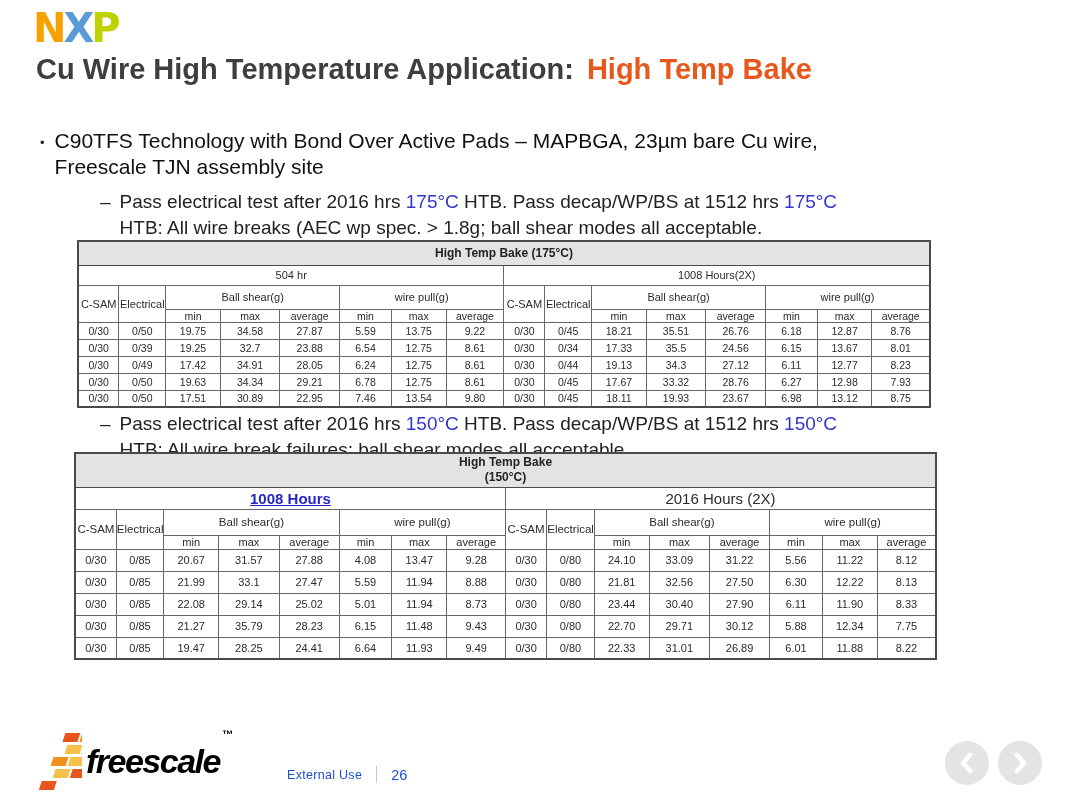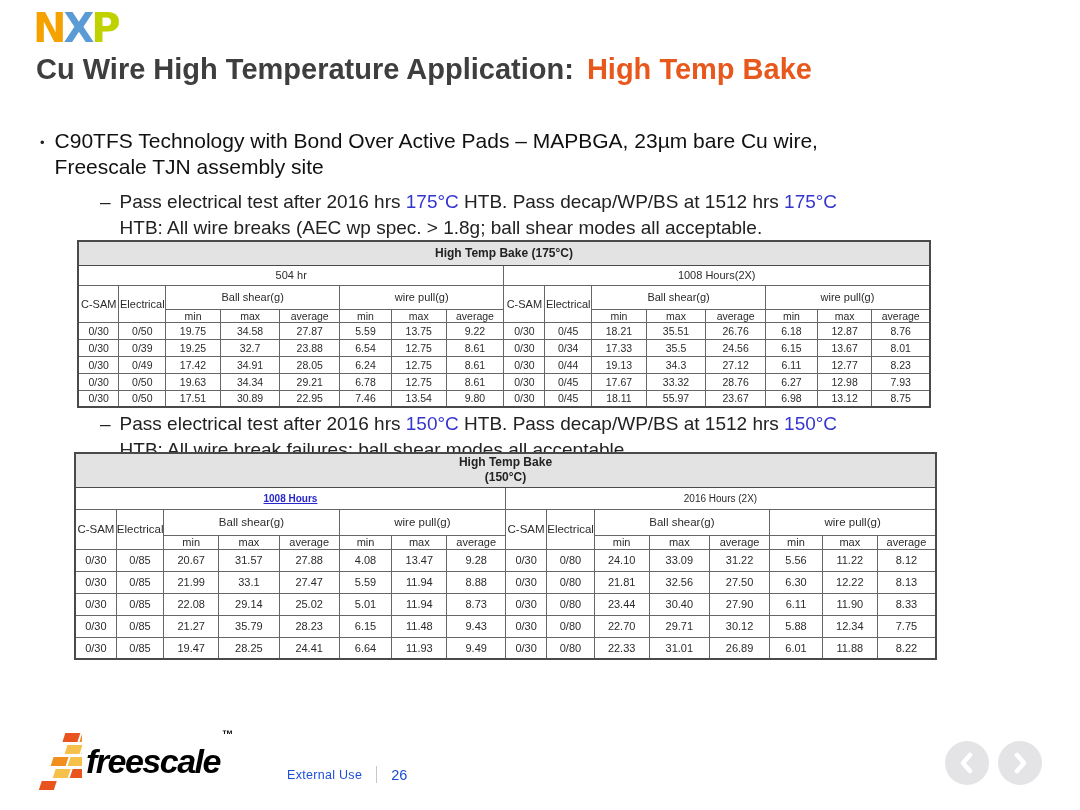--- a/index.html
+++ b/index.html
@@ -33,21 +33,21 @@
   .tbl-title th { background:#E3E3E3; font-weight:bold; color:#222; border-color:#4a4a4a; }
   .t175 { left:65px; top:240px; width:866px; font-size:10.5px; }
   .t175 .tbl-title th { height:24px; font-size:12px; }
   .t175 .grp-row td { height:20px; font-size:11px; }
   .t175 .hdr-row th { height:24px; font-size:11px; }
   .t175 .mma-row th { height:13px; font-size:10.5px; }
   .t175 tbody td { height:17px; }
   .t150 { left:62px; top:452px; width:875px; font-size:11px; }
   .t150 .tbl-title th { height:34px; font-size:12px; }
   .t150 .tbl-title th span { display:block; line-height:15px; }
-  .t150 .grp-row td { height:22px; font-size:10px; }
+  .t150 .grp-row td { height:22px; font-size:15px; }
   .t150 .hdr-row th { height:26px; font-size:11.5px; }
   .t150 .mma-row th { height:14px; }
   .t150 tbody td { height:22px; }
   .link-blue { color:#2626C9; font-weight:bold; text-decoration:underline; cursor:pointer; }
   
   .banner { position:absolute; left:48px; top:674px; width:889px; height:36px;
     background:#DD4E1D; color:#FFFFFF; font-size:21.5px; font-weight:bold;
     text-align:center; line-height:35px; box-shadow:2px 3px 5px rgba(0,0,0,.30);
     border-radius:1px; white-space:nowrap; }
   
@@ -222,21 +222,21 @@
             <td>0/50</td>
             <td>17.51</td>
             <td>30.89</td>
             <td>22.95</td>
             <td>7.46</td>
             <td>13.54</td>
             <td>9.80</td>
             <td>0/30</td>
             <td>0/45</td>
             <td>18.11</td>
-            <td>55.97</td>
+            <td>19.93</td>
             <td>23.67</td>
             <td>6.98</td>
             <td>13.12</td>
             <td>8.75</td>
           </tr>
         </tbody>
     </table>
   </div>
 
   <div class="note note2">

